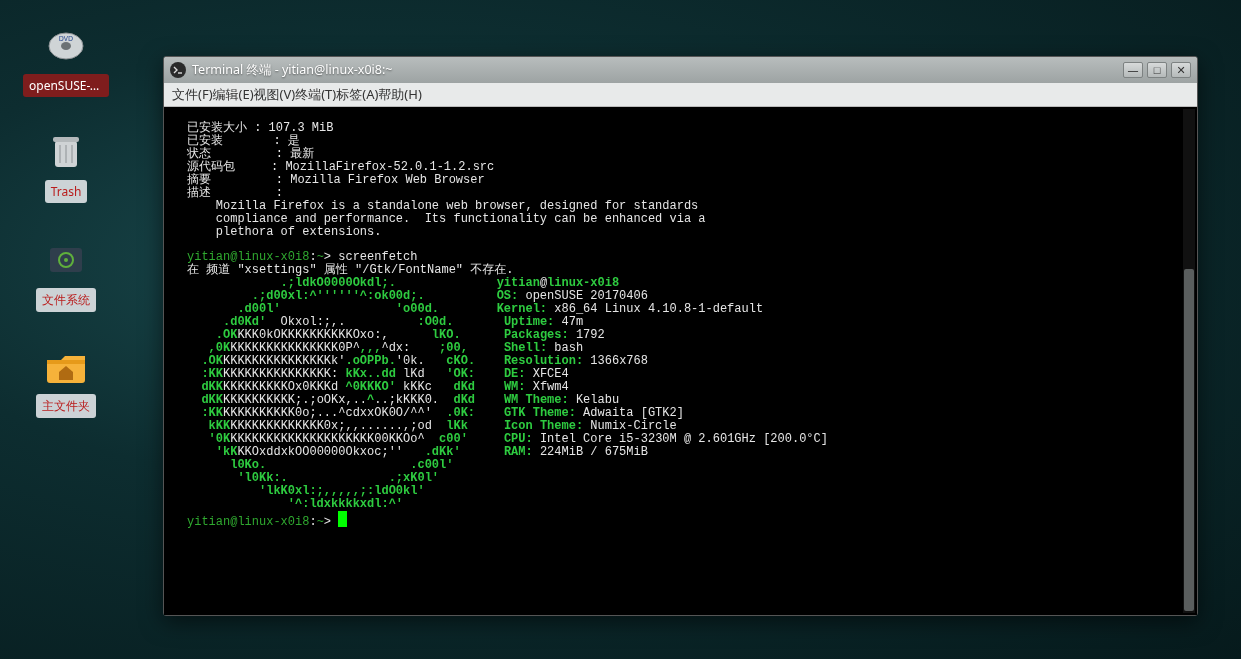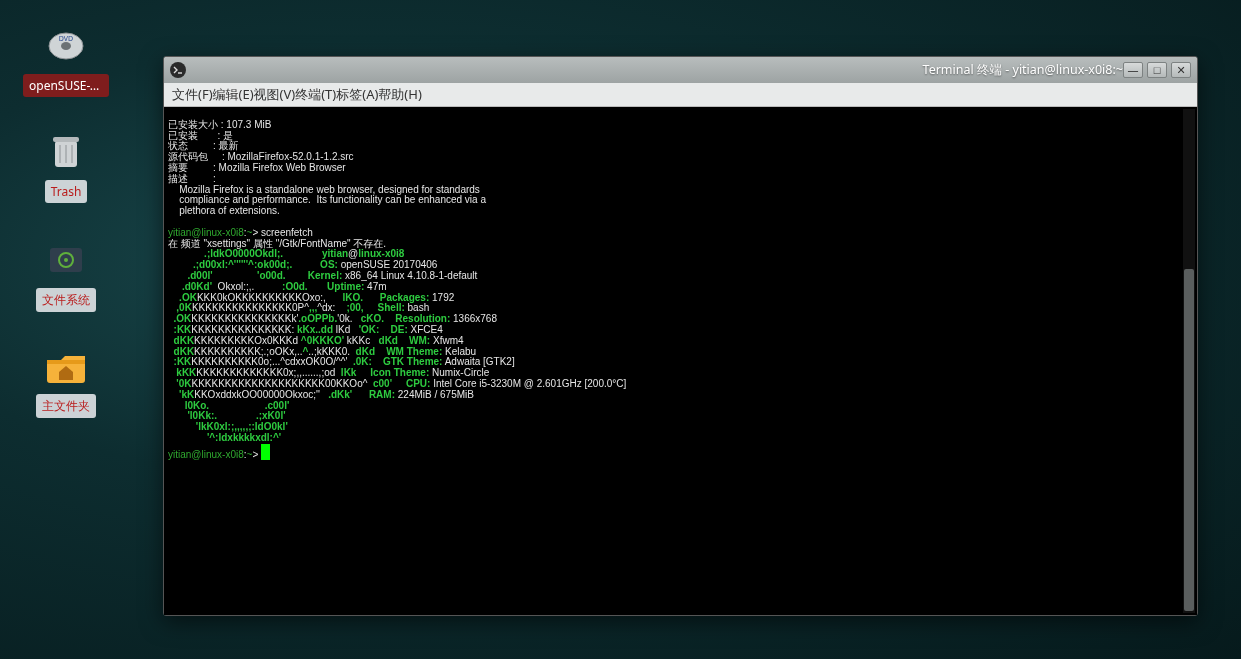--- a/index.html
+++ b/index.html
@@ -31,36 +31,36 @@
     border-radius: 3px; box-shadow: 0 6px 22px rgba(0,0,0,0.55);
     display: flex; flex-direction: column;
   }
   .titlebar {
     height: 26px; display: flex; align-items: center; padding: 0 6px;
     background: linear-gradient(#b8bdbd,#9da3a3); color: #fff; font-size: 12.5px;
     border-top-left-radius: 3px; border-top-right-radius: 3px;
   }
   .titlebar .appicon { width: 16px; height: 16px; border-radius: 50%;
     background: #2a2a2a; display:flex;align-items:center;justify-content:center;margin-right:6px;}
-  .titlebar .title { flex: 1; text-align: right; text-shadow: 0 1px 2px rgba(0,0,0,.5); }
+  .titlebar .title { flex: 1; text-align: left; text-shadow: 0 1px 2px rgba(0,0,0,.5); }
   .winbtns { display: flex; gap: 4px; }
   .winbtn {
     width: 20px; height: 16px; background: linear-gradient(#d7dada,#b5baba);
     border: 1px solid #7d8282; border-radius: 2px; font-size: 11px; line-height: 13px;
     text-align: center; color: #333; cursor: pointer;
   }
   .menubar {
     height: 24px; background: #e8eaea; display: flex; align-items: center;
     padding: 0 8px; gap: 0; color: #333; font-size: 13px; border-bottom:1px solid #bbb;
   }
   .menubar span { cursor: pointer; }
   .termbody {
     flex: 1; background: #000; color: #e6e6e6;
-    font-family: Liberation Sans, sans-serif;
-    font-size: 10px; line-height: 1.08; padding: 2px 6px 6px 4px;
+    font-family: Liberation Mono, monospace;
+    font-size: 12px; line-height: 1.08; padding: 2px 6px 6px 23px;
     overflow: hidden; position: relative; white-space: pre;
   }
   .scroll {
     position: absolute; right: 2px; top: 2px; width: 12px; bottom: 2px;
     background: #111;
   }
   .scroll .thumb { position:absolute; left:1px; right:1px; top:160px; bottom:2px;
     background:#5a5e5e; border-radius:2px; }
   .g { color: #2ecc40; font-weight: bold; }
   .w { color: #e6e6e6; }

